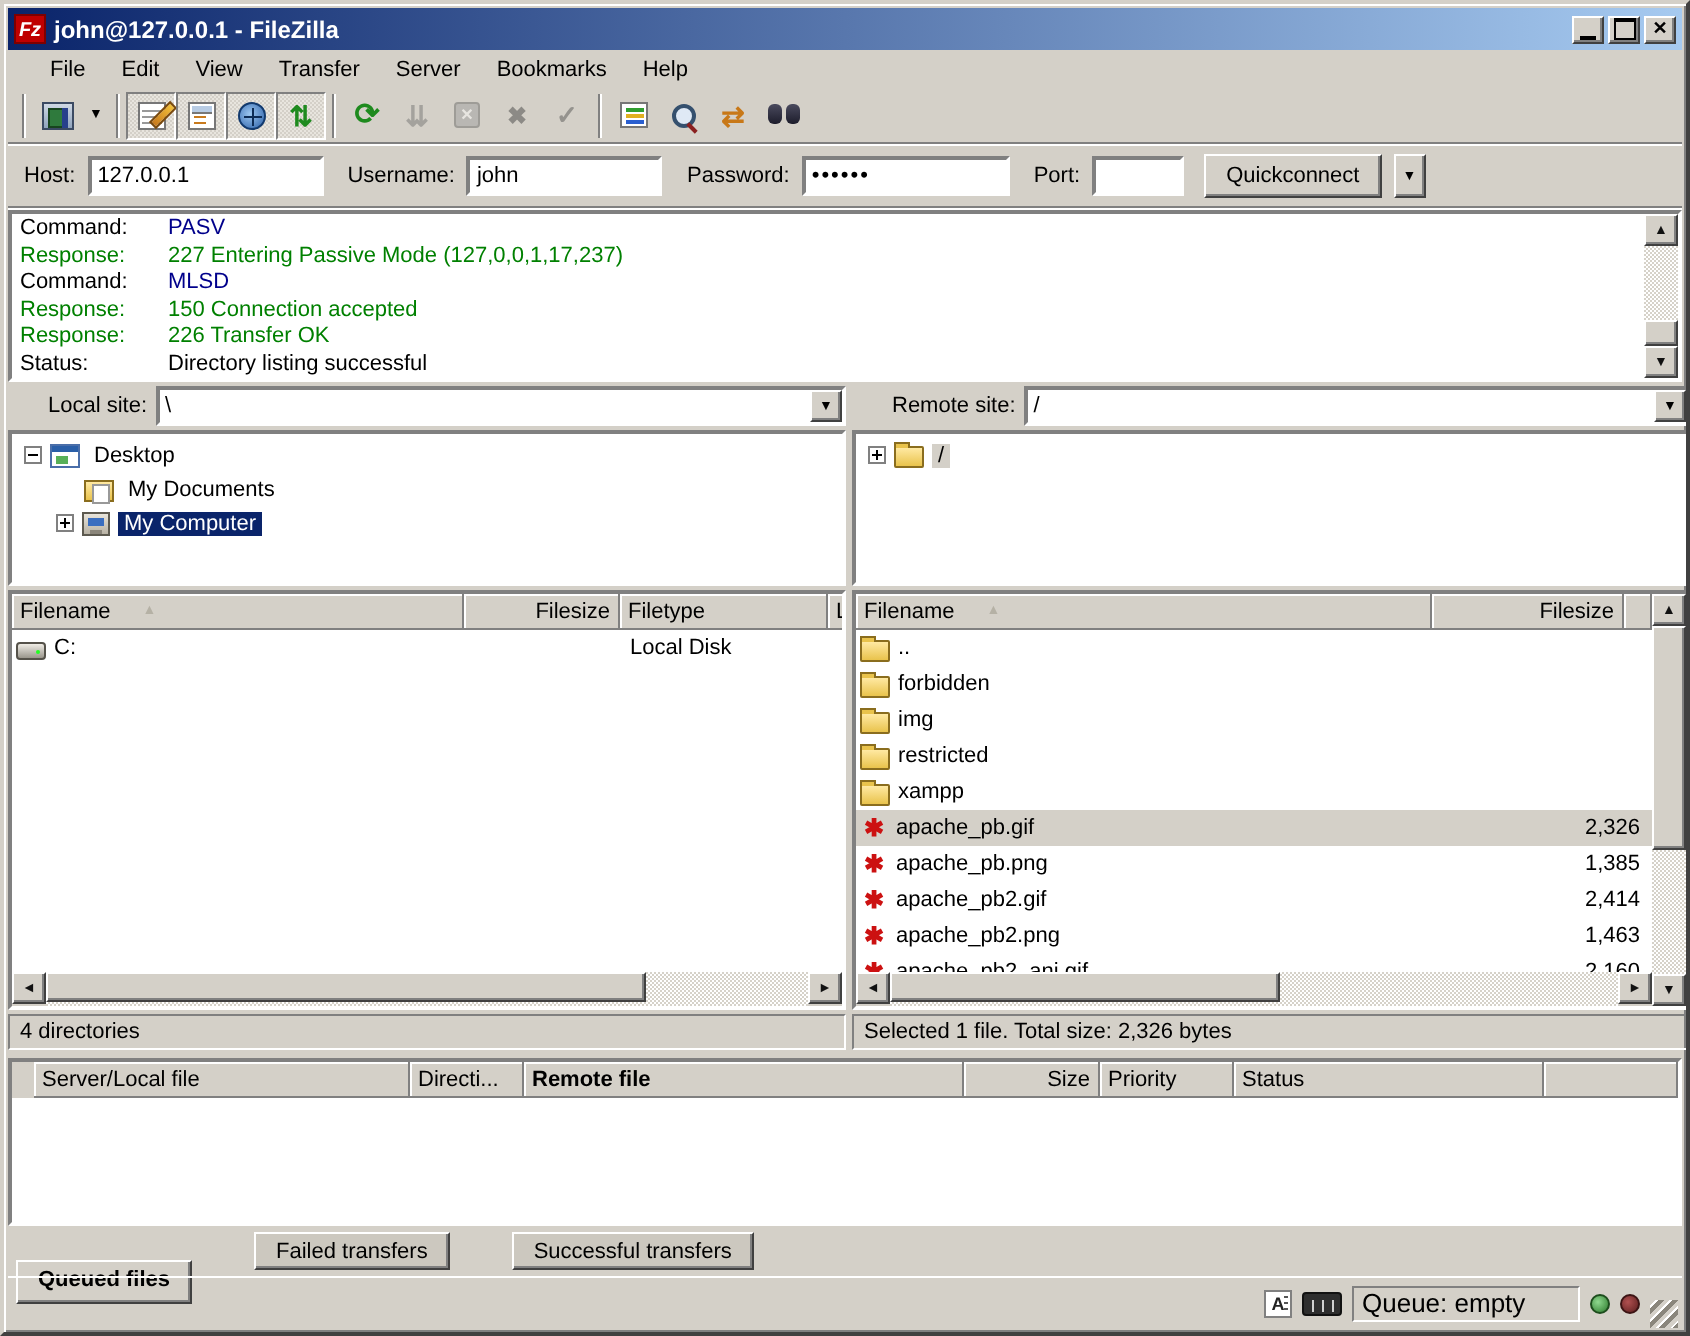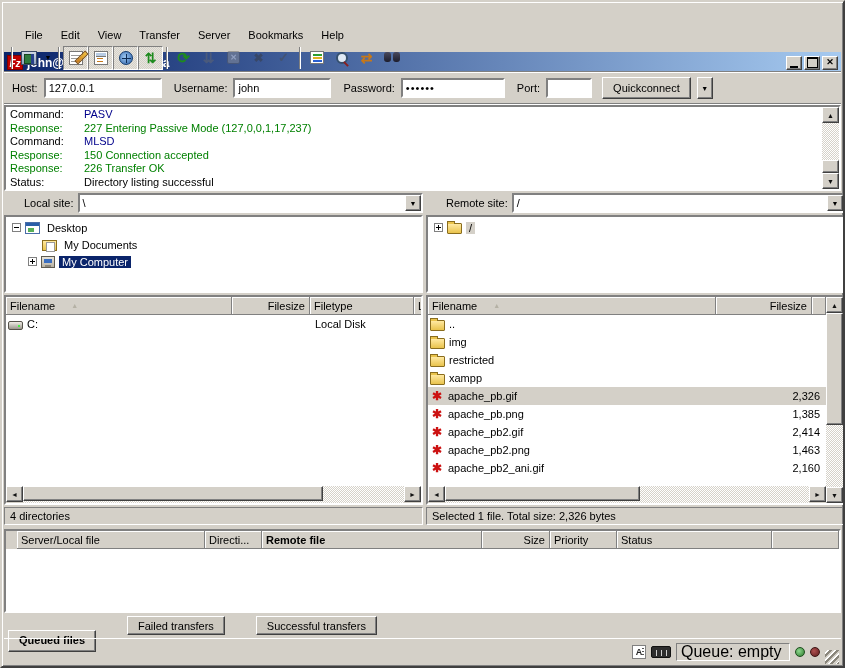--- a/index.html
+++ b/index.html
@@ -9,21 +9,21 @@
     background:#d4d0c8;
     border:2px solid;border-color:#d4d0c8 #404040 #404040 #d4d0c8;
     box-shadow:inset 1px 1px 0 #fff, inset -1px -1px 0 #808080;
     font-family:"Liberation Sans",sans-serif;font-size:11px;color:#000;
     overflow:hidden;
   }
   .field{background:#fff;border:2px solid;border-color:#808080 #fff #fff #808080;}
   
   .titlebar{position:absolute;left:2px;top:2px;right:2px;height:21px;
     background:linear-gradient(to right,#0a246a,#a6caf0);
-    display:flex;align-items:center;padding:0 3px;margin-top:48px;}
+    display:flex;align-items:center;padding:0 3px;}
   .fzicon{width:16px;height:15px;background:#bf0000;color:#fff;font-weight:bold;font-style:italic;
     font-size:10px;line-height:15px;text-align:center;border:1px solid #7d0000;margin-right:4px;flex:none;}
   .wtitle{color:#fff;font-weight:bold;font-size:12px;flex:1;white-space:nowrap;}
   .wbtns{display:flex;gap:2px;}
   .wbtn{width:16px;height:14px;position:relative;display:flex;align-items:center;justify-content:center;
     background:#d4d0c8;border:1px solid;border-color:#fff #404040 #404040 #fff;box-shadow:inset -1px -1px 0 #808080;}
   .g-min::before{content:"";display:block;width:8px;height:2px;background:#000;margin-top:8px;}
   .g-max::before{content:"";display:block;width:9px;height:8px;border:1px solid #000;border-top:2px solid #000;}
   .g-close::before{content:"✕";font-size:9px;font-weight:bold;line-height:1;}
   
@@ -156,21 +156,21 @@
   .tab:not(.active){margin-top:2px;margin-left:30px;}
   
   .statusbar{position:absolute;left:2px;right:2px;bottom:2px;height:26px;border-top:1px solid #fff;
     display:flex;align-items:center;justify-content:flex-end;gap:5px;padding:0 2px;}
   .ascii-ic{width:14px;height:14px;background:#fff;border:1px solid #808080;display:flex;align-items:center;justify-content:center;position:relative;}
   .ascii-ic::before{content:"A";font-size:9px;font-weight:bold;color:#222;}
   .ascii-ic::after{content:"";position:absolute;right:1px;top:2px;width:2px;height:9px;background:repeating-linear-gradient(#555 0 1px,transparent 1px 3px);}
   .speed-badge{width:20px;height:12px;background:#2e2e2e;border:1px solid #111;border-radius:2px;
     background-image:repeating-linear-gradient(90deg,transparent 0 2px,#cfcfcf 2px 3px,transparent 3px 5px);background-size:15px 6px;background-position:2px 3px;background-repeat:no-repeat;}
   .queuefield{width:114px;height:18px;border:1px solid;border-color:#808080 #fff #fff #808080;background:#d4d0c8;
-    display:flex;align-items:center;padding:0 4px;white-space:nowrap;font-size:16px;}
+    display:flex;align-items:center;padding:0 4px;white-space:nowrap;font-size:13px;}
   .led{width:10px;height:10px;border-radius:50%;flex:none;}
   .led.green{background:radial-gradient(circle at 3px 3px,#8fd88f,#2c7a2c);border:1px solid #1d4d1d;}
   .led.red{background:radial-gradient(circle at 3px 3px,#b05050,#5d1f1f);border:1px solid #3c1414;}
   .grip{width:14px;height:14px;align-self:flex-end;flex:none;
     background:repeating-linear-gradient(135deg,transparent 0 2px,#fff 2px 3px,#8a867c 3px 5px);}
 </style>
 </head>
 <body>
 
 <div class="win">
@@ -358,20 +358,25 @@
             <span class="hcell" style="flex:1;"></span>
           </div>
           <div class="lbody">
             <div class="frow">
                 <span class="fic icon-folder"></span>
                 <span class="fname" style="flex:1;">..</span>
                 <span style="width:90px;text-align:right;padding-right:6px;"></span>
               </div>
             <div class="frow">
                 <span class="fic icon-folder"></span>
+                <span class="fname" style="flex:1;">forbidden</span>
+                <span style="width:90px;text-align:right;padding-right:6px;"></span>
+              </div>
+            <div class="frow">
+                <span class="fic icon-folder"></span>
                 <span class="fname" style="flex:1;">img</span>
                 <span style="width:90px;text-align:right;padding-right:6px;"></span>
               </div>
             <div class="frow">
                 <span class="fic icon-folder"></span>
                 <span class="fname" style="flex:1;">restricted</span>
                 <span style="width:90px;text-align:right;padding-right:6px;"></span>
               </div>
             <div class="frow">
                 <span class="fic icon-folder"></span>

